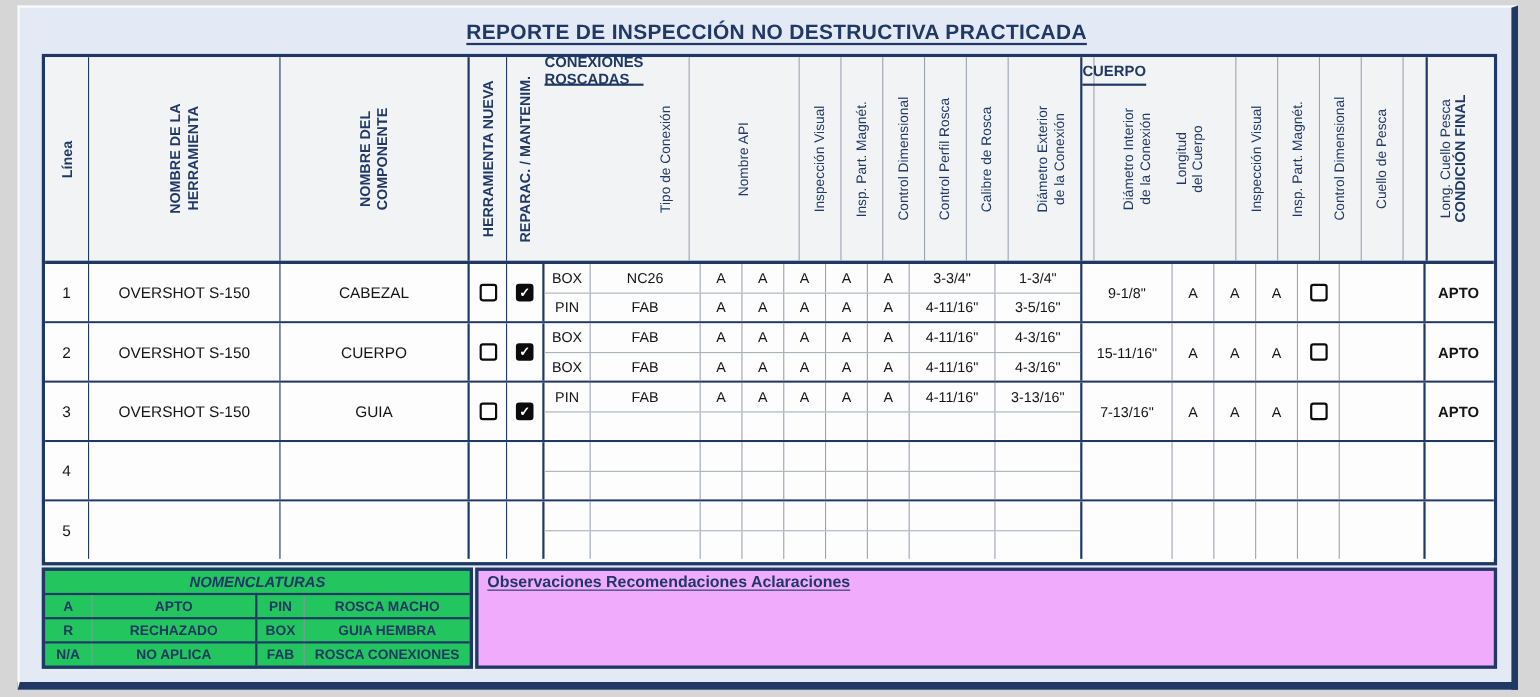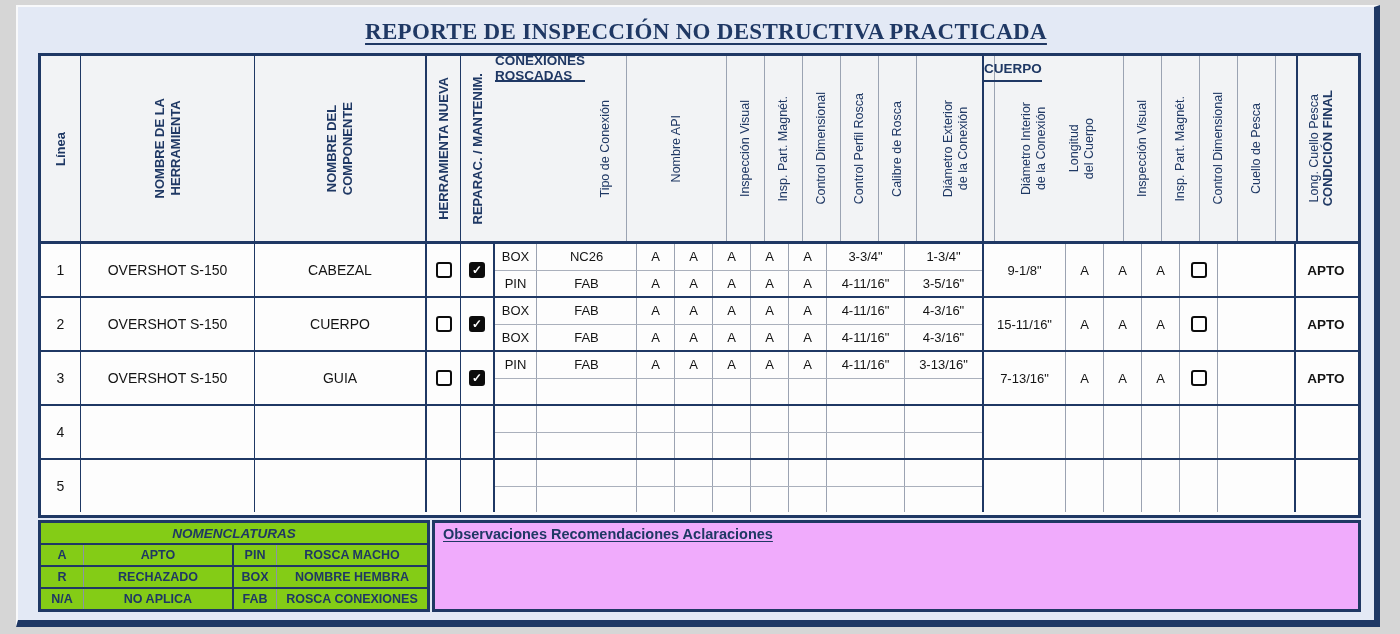--- a/index.html
+++ b/index.html
@@ -12,22 +12,22 @@
   .page {
     position:absolute; left:16px; top:5px; width:1364px; height:622px;
     background:#e3e9f5;
     border-right:6px solid #1f3864; border-bottom:7px solid #1f3864;
     border-left:2px solid #f8f9fb; border-top:2px solid #f8f9fb;
   }
   .content { padding:8px 0 0 20px; }
 
   .title {
     width:fit-content; margin:4px auto 8px; 
-    font-size:23px; font-weight:bold; color:#1f3864; letter-spacing:.3px;
-    text-decoration:underline; text-decoration-thickness:2px; text-underline-offset:4px;font-family:Liberation Serif, serif;
+    font-size:19px; font-weight:bold; color:#1f3864; letter-spacing:.3px;
+    text-decoration:underline; text-decoration-thickness:2px; text-underline-offset:4px;
   }
 
   
   .tbl { width:1323px; height:465px; border:3px solid #1f3864; background:#fdfdfd; }
   .thead { display:flex; height:188px; border-bottom:3px solid #1f3864; background:#f2f3f5; }
   .cell { display:flex; align-items:center; justify-content:center;
           border-right:1px solid #9ba3b2; overflow:hidden; flex:0 0 auto; }
   .full { height:100%; }
   .thin-navy { border-right:1px solid #1f3864; }
   .brn  { border-right:2px solid #1f3864; }
@@ -64,21 +64,21 @@
   .srow:first-child { border-bottom:1px solid #aab0bc; }
   .srow .cell:last-child { border-right:none; }
 
   .cb { width:16px; height:16px; border:2px solid #0c0c0c; border-radius:3px;
         background:#fff; display:flex; align-items:center; justify-content:center; }
   .cb.checked { background:#0c0c0c; }
   .cb.checked::after { content:"\2713"; color:#fff; font-size:12px; font-weight:bold; line-height:1; }
 
   
   .bottom { display:flex; gap:2px; margin-top:2px; width:1323px; align-items:stretch; }
-  .nomen { width:392px; border:3px solid #1f3864; background:#84cc16; }
+  .nomen { width:392px; border:3px solid #1f3864; background:#22c55e; }
   .nm-title { height:20px; display:flex; align-items:center; justify-content:center;
               color:#1f3864; font-weight:bold; font-style:italic; font-size:13.5px; }
   .nm-row { display:flex; height:22px; border-top:2px solid #1f3864; }
   .nm-cell { display:flex; align-items:center; justify-content:center; height:100%;
              color:#1f3864; font-size:12.5px; font-weight:600; }
   .nm-a { width:43px; border-right:1px solid #8b94a6; }
   .nm-m { width:150px; }
   .nm-m.mid { border-right:2px solid #1f3864; }
   .obs { flex:1; border:3px solid #1f3864; background:#f0abfc; padding:3px 8px; }
   .obs-label { width:fit-content; color:#1f3864; font-size:14.5px; font-weight:600;
@@ -397,21 +397,21 @@
             <div class="nm-row">
               <div class="nm-cell nm-a">A</div>
               <div class="nm-cell nm-m mid">APTO</div>
               <div class="nm-cell nm-a">PIN</div>
               <div class="nm-cell nm-m">ROSCA MACHO</div>
             </div>
             <div class="nm-row">
               <div class="nm-cell nm-a">R</div>
               <div class="nm-cell nm-m mid">RECHAZADO</div>
               <div class="nm-cell nm-a">BOX</div>
-              <div class="nm-cell nm-m">NOMBRE HEMBRA</div>
+              <div class="nm-cell nm-m">GUIA HEMBRA</div>
             </div>
             <div class="nm-row">
               <div class="nm-cell nm-a">N/A</div>
               <div class="nm-cell nm-m mid">NO APLICA</div>
               <div class="nm-cell nm-a">FAB</div>
               <div class="nm-cell nm-m">ROSCA CONEXIONES</div>
             </div>
           </div>
       </div>
       <div class="obs">

